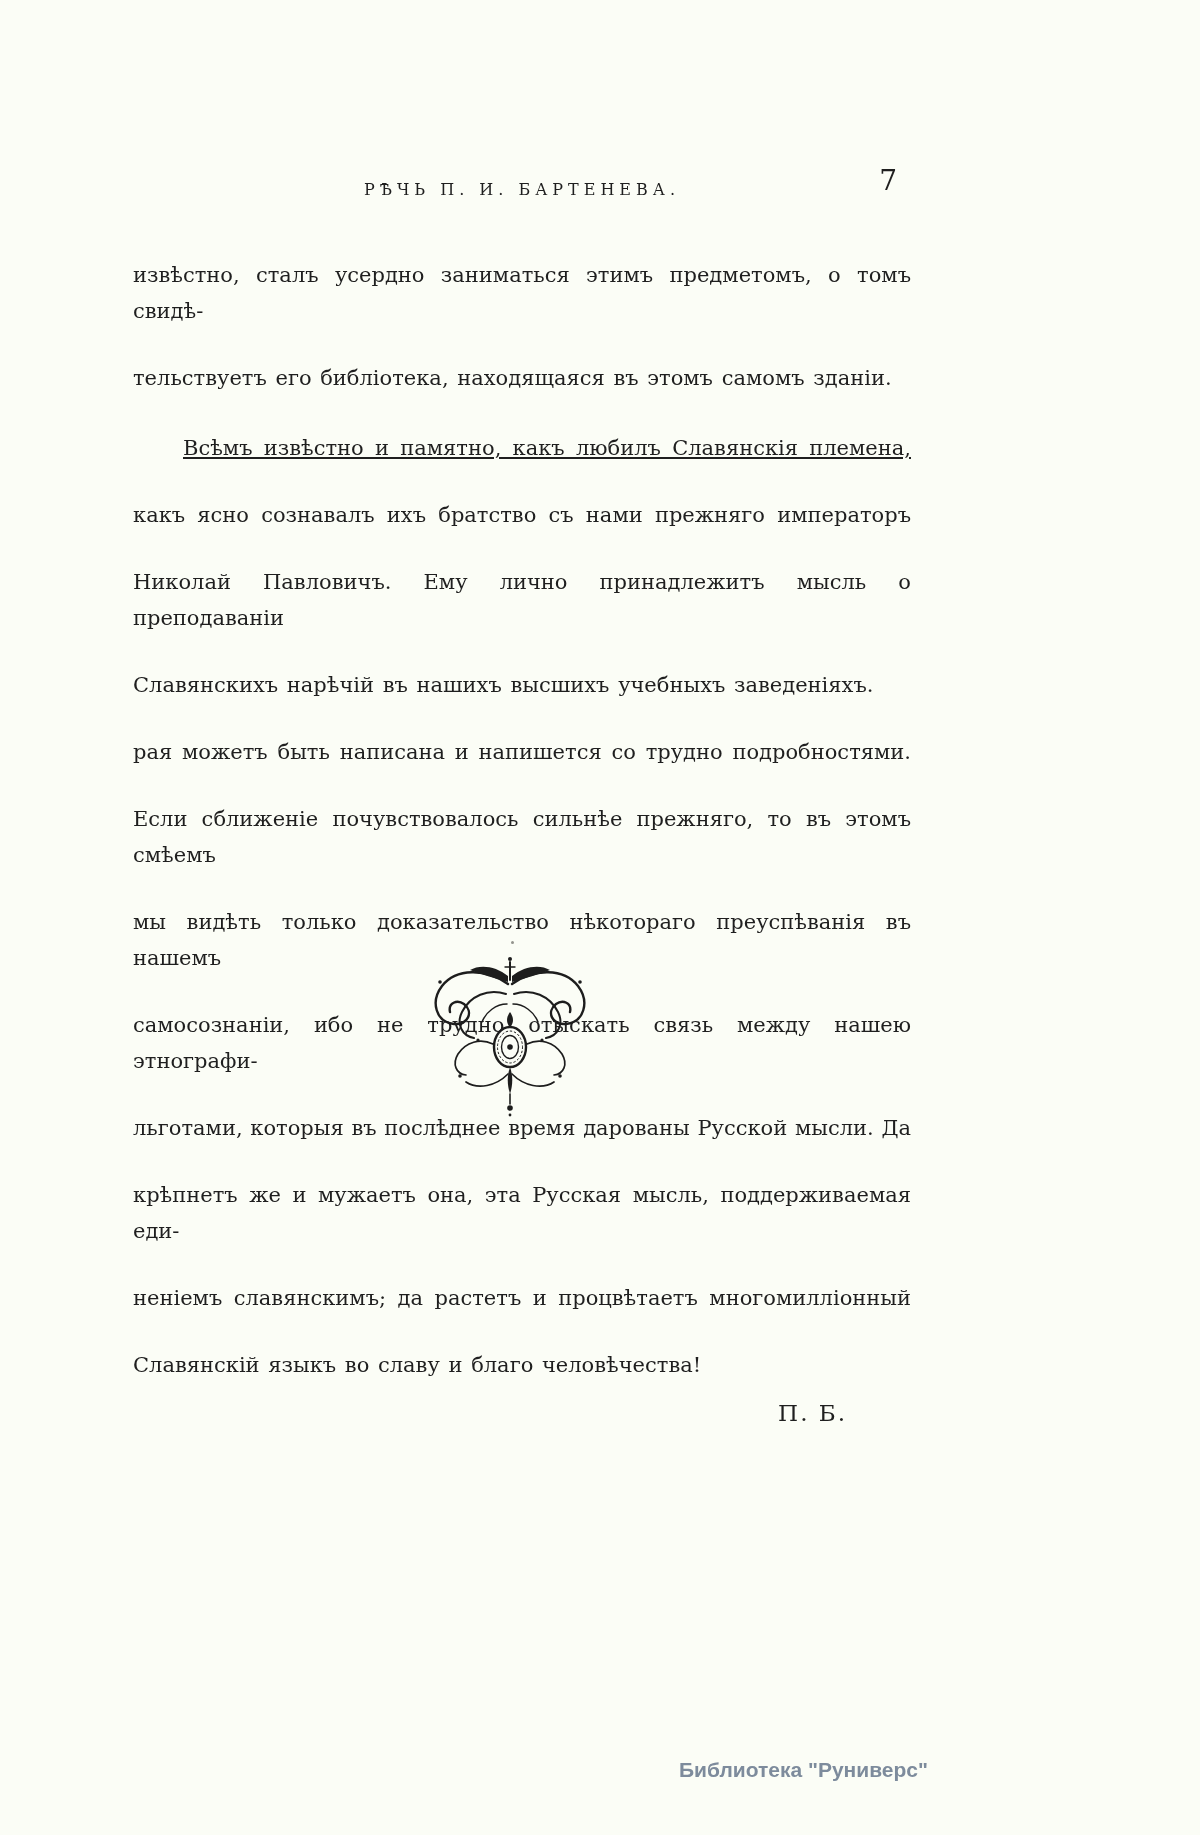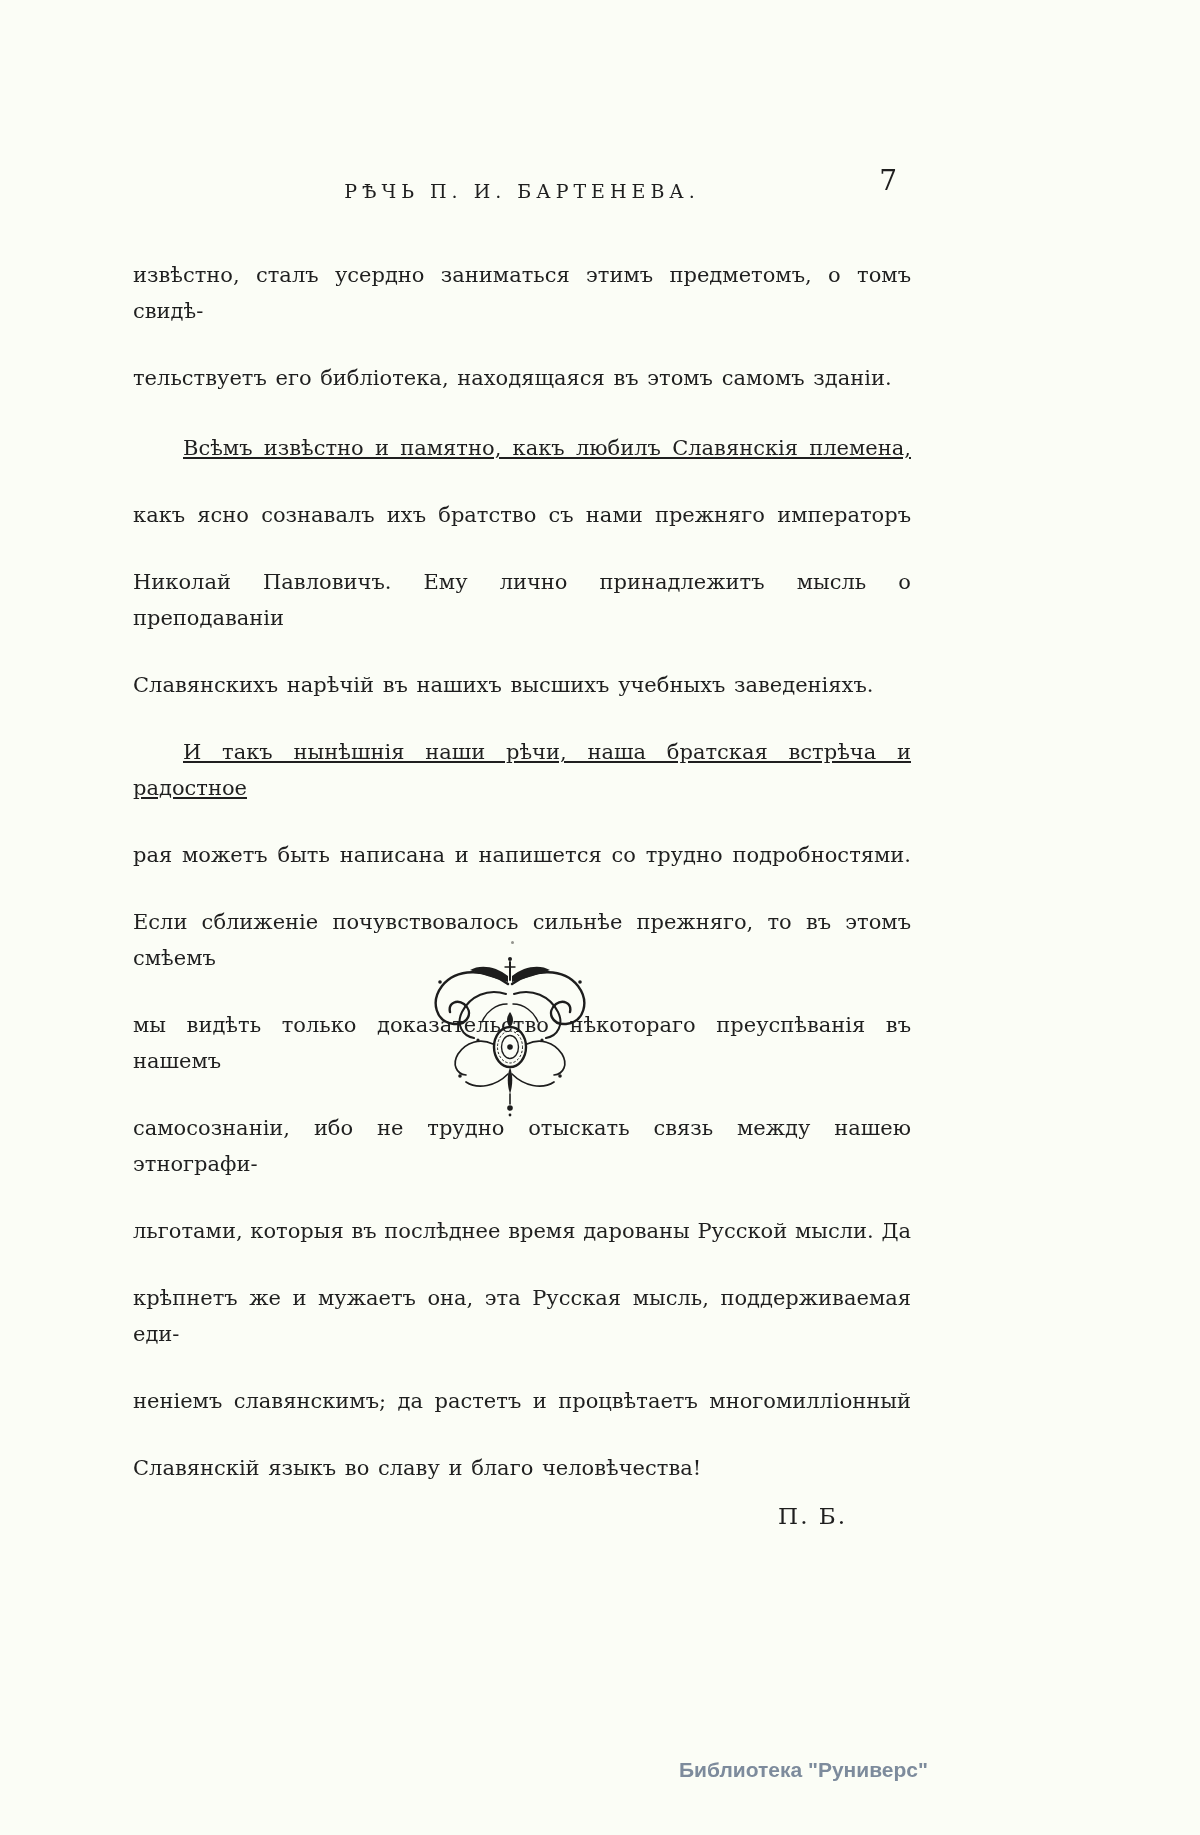--- a/index.html
+++ b/index.html
@@ -15,21 +15,21 @@
   .header {
     position: absolute;
     top: 180px;
     left: 133px;
     width: 778px;
     height: 32px;
   }
   .header-title {
     display: block;
     text-align: center;
-    font-size: 19px;
+    font-size: 16px;
     letter-spacing: 5px;
     white-space: nowrap;
   }
   .page-number {
     position: absolute;
     right: 14px;
     top: -16px;
     font-size: 28px;
   }
   .content {
@@ -103,21 +103,20 @@
     </div>
 
     <div class="para para-2">
       <div class="tline indent">Всѣмъ извѣстно и памятно, какъ любилъ Славянскія племена,</div>
       <div class="tline">какъ ясно сознавалъ ихъ братство съ нами прежняго императоръ</div>
       <div class="tline">Николай Павловичъ. Ему лично принадлежитъ мысль о преподаваніи</div>
       <div class="tline end">Славянскихъ нарѣчій въ нашихъ высшихъ учебныхъ заведеніяхъ.</div>
     </div>
 
     <div class="para para-3">
-      <div class="tline indent">И такъ нынѣшнія наши рѣчи, наша братская встрѣча и радостное</div>
       <div class="tline">рая можетъ быть написана и напишется со трудно подробностями.</div>
       <div class="tline">Если сближеніе почувствовалось сильнѣе прежняго, то въ этомъ смѣемъ</div>
       <div class="tline">мы видѣть только доказательство нѣкотораго преуспѣванія въ нашемъ</div>
       <div class="tline">самосознаніи, ибо не трудно отыскать связь между нашею этнографи-</div>
       <div class="tline">льготами, которыя въ послѣднее время дарованы Русской мысли. Да</div>
       <div class="tline">крѣпнетъ же и мужаетъ она, эта Русская мысль, поддерживаемая еди-</div>
       <div class="tline">неніемъ славянскимъ; да растетъ и процвѣтаетъ многомилліонный</div>
       <div class="tline end">Славянскій языкъ во славу и благо человѣчества!</div>
     </div>
 

